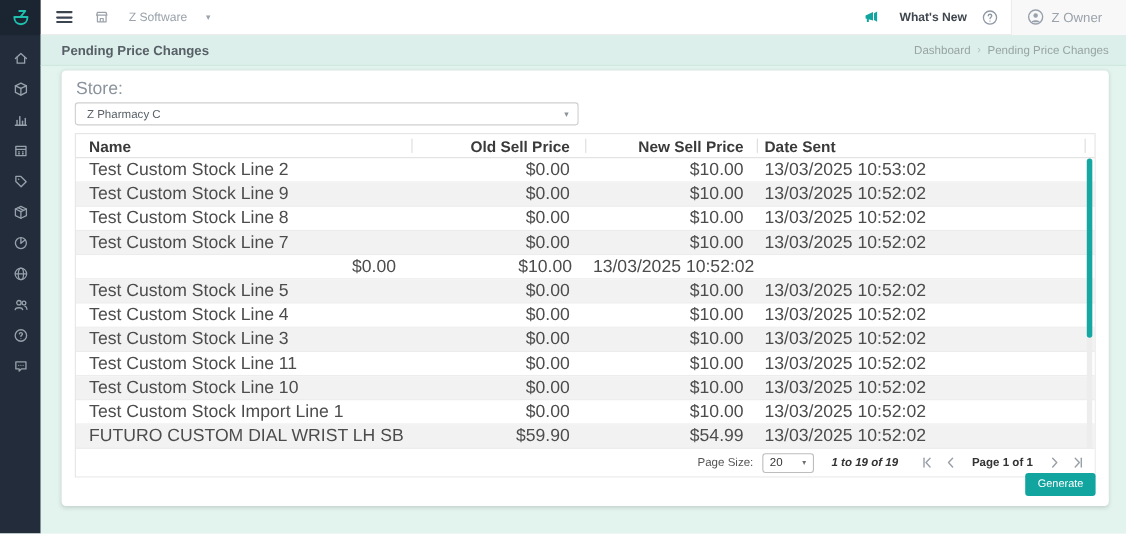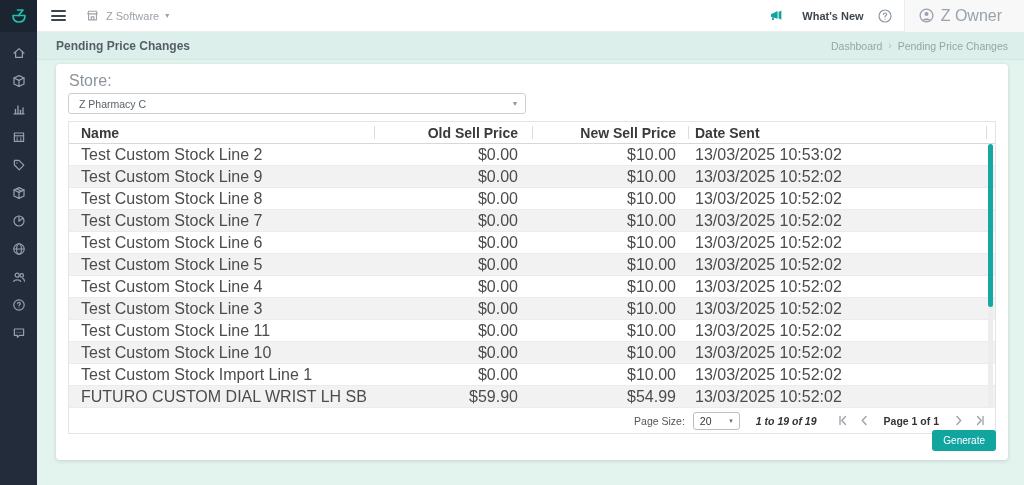--- a/index.html
+++ b/index.html
@@ -12,26 +12,26 @@
   .logo-box { height:32px; background:#1b2431; display:flex; align-items:center; justify-content:center; }
   .nav-icons { display:flex; flex-direction:column; align-items:center; padding-top:13px; gap:12px; }
   .nav-btn { width:24px; height:16px; display:flex; align-items:center; justify-content:center; cursor:pointer; }
 
   
   .main { flex:1; display:flex; flex-direction:column; min-width:0; }
 
   .topbar { height:32px; background:#ffffff; display:flex; align-items:center; padding-left:14px; border-bottom:1px solid #ececec; }
   .hamburger { width:15px; height:11px; display:flex; flex-direction:column; justify-content:space-between; cursor:pointer; margin-right:19px; }
   .hamburger div { height:2px; background:#3c4450; border-radius:1px; }
-  .company-sel { display:flex; align-items:center; gap:6px; cursor:pointer; color:#9aa2ab; font-size:11px; }
+  .company-sel { display:flex; align-items:center; gap:17px; cursor:pointer; color:#9aa2ab; font-size:11px; }
   .caret { font-size:8px; color:#9aa2ab; }
   .topbar-spacer { flex:1; }
   .whats-new { display:flex; align-items:center; gap:18px; cursor:pointer; font-size:11px; color:#3f464d; font-weight:600; margin-right:13px; }
   .help-btn { margin-right:11px; cursor:pointer; display:flex; align-items:center; }
-  .user-menu { height:32px; display:flex; align-items:center; gap:6px; padding:0 22px 0 13px; background:#f8f8f8; border-left:1px solid #ececec; cursor:pointer; color:#9aa2ab; font-size:16px; }
+  .user-menu { height:32px; display:flex; align-items:center; gap:6px; padding:0 22px 0 13px; background:#f8f8f8; border-left:1px solid #ececec; cursor:pointer; color:#9aa2ab; font-size:12px; }
 
   .titlebar { height:28px; background:#dcefea; border-bottom:1px solid #cfe8e0; display:flex; align-items:center; justify-content:space-between; padding:0 16px 0 19px; }
   .page-title { font-size:12px; color:#565f66; font-weight:600; }
   .breadcrumb { display:flex; align-items:center; gap:6px; font-size:10.5px; color:#98a5a2; }
   .breadcrumb .sep { color:#b3c2bd; font-size:10px; }
   .breadcrumb .bc-link { cursor:pointer;margin-left:26px; }
 
   .content { flex:1; padding:4px 16px 0 19px; background:#e3f4ef; }
   .card { background:#fff; border-radius:4px; box-shadow:0 1px 4px rgba(0,0,0,.14); height:396px; padding:8px 12px; position:relative; }
 
@@ -280,21 +280,20 @@
   </div>
 
   <div class="trow">
     <div class="td name">Test Custom Stock Line 7</div>
     <div class="td num old">$0.00</div>
     <div class="td num new">$10.00</div>
     <div class="td date">13/03/2025 10:52:02</div>
   </div>
 
   <div class="trow">
-    <div class="td name">Test Custom Stock Line 6</div>
     <div class="td num old">$0.00</div>
     <div class="td num new">$10.00</div>
     <div class="td date">13/03/2025 10:52:02</div>
   </div>
 
   <div class="trow">
     <div class="td name">Test Custom Stock Line 5</div>
     <div class="td num old">$0.00</div>
     <div class="td num new">$10.00</div>
     <div class="td date">13/03/2025 10:52:02</div>

